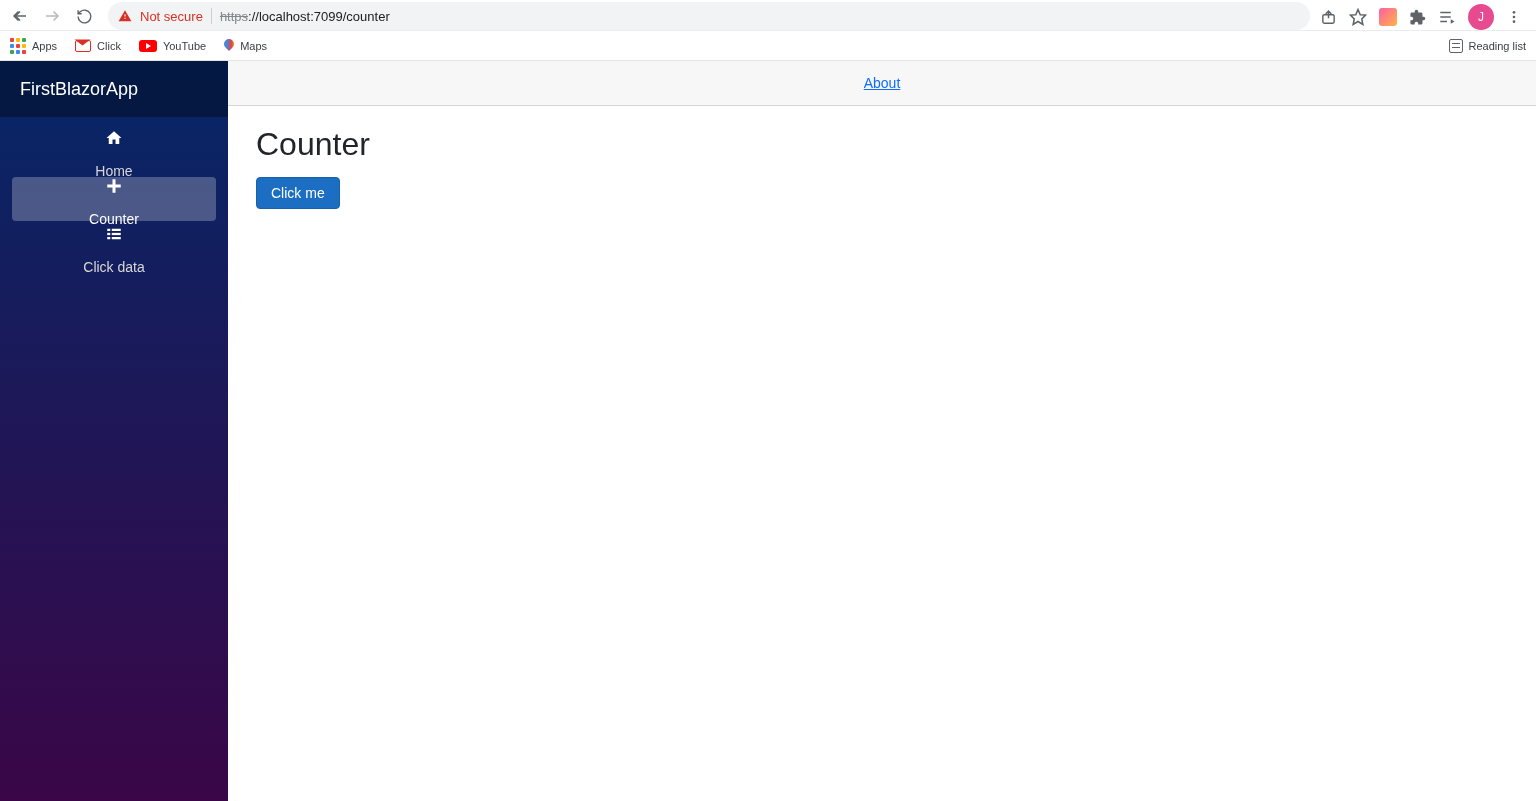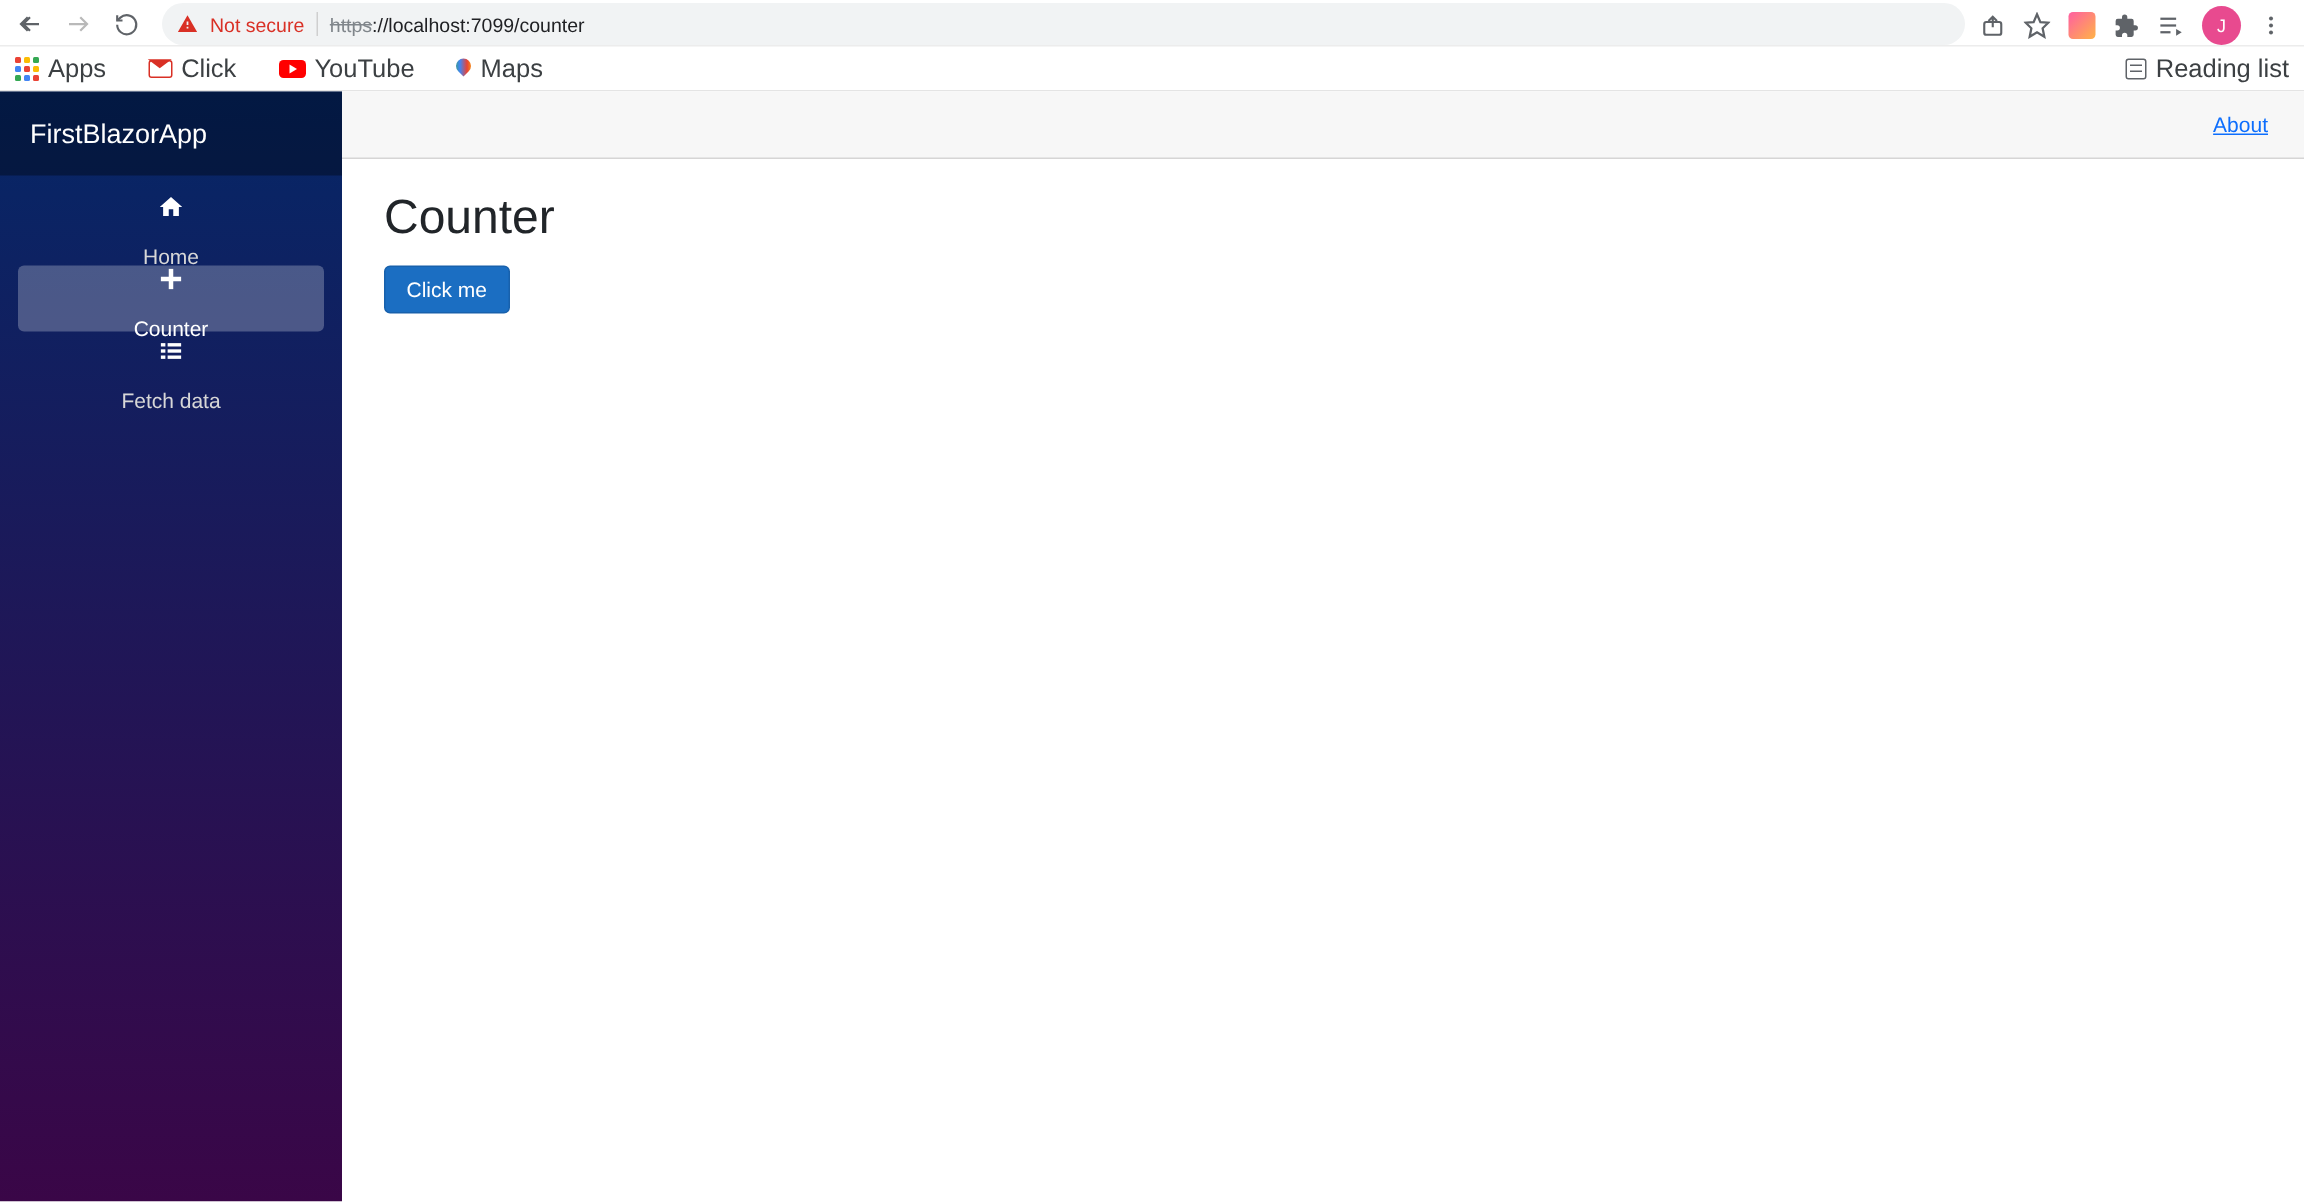--- a/index.html
+++ b/index.html
@@ -15,21 +15,21 @@
     .addr-bar .warn-icon { color: #d93025; }
     .addr-bar .not-secure { color: #d93025; }
     .addr-bar .divider { width: 1px; height: 16px; background: #cfcfcf; }
     .addr-bar .url-https { color: #80868b; text-decoration: line-through; }
     .addr-bar .url-rest { color: #202124; }
     .toolbar-right { display: flex; align-items: center; gap: 12px; padding-right: 8px; }
     .toolbar-right .icon { color: #5f6368; }
     .avatar { width: 26px; height: 26px; border-radius: 50%; background: #e84a8f; color: #fff; display: flex; align-items: center; justify-content: center; font-size: 12px; }
     .toolbar-right .square { width: 18px; height: 18px; border-radius: 3px; background: linear-gradient(135deg,#ff5fa2,#ffb347); }
 
-    .bookmarks-row { display: flex; align-items: center; height: 30px; padding: 0 10px; gap: 28px; font-size: 17px; color: #3c4043; border-top: 1px solid #ececec; }
+    .bookmarks-row { display: flex; align-items: center; height: 30px; padding: 0 10px; gap: 18px; font-size: 11px; color: #3c4043; border-top: 1px solid #ececec; }
     .bookmarks-row .bm { display: flex; align-items: center; gap: 6px; }
     .bookmarks-row .spacer { flex: 1; }
     .apps-grid { display: grid; grid-template-columns: repeat(3,4px); grid-auto-rows: 4px; gap: 2px; }
     .apps-grid span:nth-child(1){background:#ea4335}.apps-grid span:nth-child(2){background:#fbbc05}.apps-grid span:nth-child(3){background:#34a853}
     .apps-grid span:nth-child(4){background:#4285f4}.apps-grid span:nth-child(5){background:#ea4335}.apps-grid span:nth-child(6){background:#fbbc05}
     .apps-grid span:nth-child(7){background:#34a853}.apps-grid span:nth-child(8){background:#4285f4}.apps-grid span:nth-child(9){background:#ea4335}
     .apps-grid span{width:4px;height:4px;border-radius:1px}
     .yt-icon{width:18px;height:12px;background:#ff0000;border-radius:3px;position:relative}
     .yt-icon::after{content:"";position:absolute;left:7px;top:3px;border-left:5px solid #fff;border-top:3px solid transparent;border-bottom:3px solid transparent}
     .gmail-icon{width:16px;height:12px;border:1.5px solid #d93025;border-radius:2px;position:relative}
@@ -43,21 +43,21 @@
     
     .app { flex: 1; display: flex; min-height: 0; }
     .sidebar { width: 228px; background: linear-gradient(180deg, #052767 0%, #3a0647 100%); color: #d7d7d7; display: flex; flex-direction: column; }
     .brand { height: 56px; display: flex; align-items: center; padding: 0 20px; font-size: 18px; color: #fff; background: rgba(0,0,0,.35); }
     .nav { padding: 12px; display: flex; flex-direction: column; gap: 4px; }
     .nav-item { display: flex; align-items: center; gap: 16px; height: 44px; padding: 0 14px; border-radius: 4px; color: #d7d7d7; font-size: 14px; flex-direction: column; }
     .nav-item.active { background: rgba(255,255,255,.25); color: #fff; }
     .nav-item .icon { width: 20px; height: 20px; display: flex; align-items: center; justify-content: center; color: #fff; }
 
     .main { flex: 1; display: flex; flex-direction: column; background: #fff; }
-    .top-row { height: 45px; background: #f7f7f7; border-bottom: 1px solid #d6d5d5; display: flex; align-items: center; justify-content: flex-end; padding: 0 24px; }
+    .top-row { height: 45px; background: #f7f7f7; border-bottom: 1px solid #d6d5d5; display: flex; align-items: center; justify-content: center; padding: 0 24px; }
     .top-row a { color: #0d6efd; text-decoration: underline; font-size: 14px; }
     .content { padding: 20px 28px; color: #212529; }
     .content h1 { font-size: 32px; font-weight: 500; margin-bottom: 14px; }
     .content p { font-size: 14px; margin-bottom: 14px; }
     .btn-primary { background: #1b6ec2; color: #fff; border: 1px solid #1861ac; border-radius: 4px; padding: 7px 14px; font-size: 14px; cursor: pointer; }
 
     svg { display: block; }
   </style>
 </head>
 <body>
@@ -191,21 +191,21 @@
         <span class="icon">
           <svg width="18" height="18" viewBox="0 0 24 24" fill="currentColor">
               <rect x="3" y="5" width="4" height="3"></rect>
               <rect x="9" y="5" width="12" height="3"></rect>
               <rect x="3" y="10.5" width="4" height="3"></rect>
               <rect x="9" y="10.5" width="12" height="3"></rect>
               <rect x="3" y="16" width="4" height="3"></rect>
               <rect x="9" y="16" width="12" height="3"></rect>
             </svg>
         </span>
-        <span>Fetch data</span>
+        <span>Click data</span>
       </div>
     </nav>
   </aside>
   <main class="main">
     <div class="top-row">
       <a href="#">About</a>
     </div>
     <div class="content">
       <h1>Counter</h1>
       <button class="btn-primary">Click me</button>

